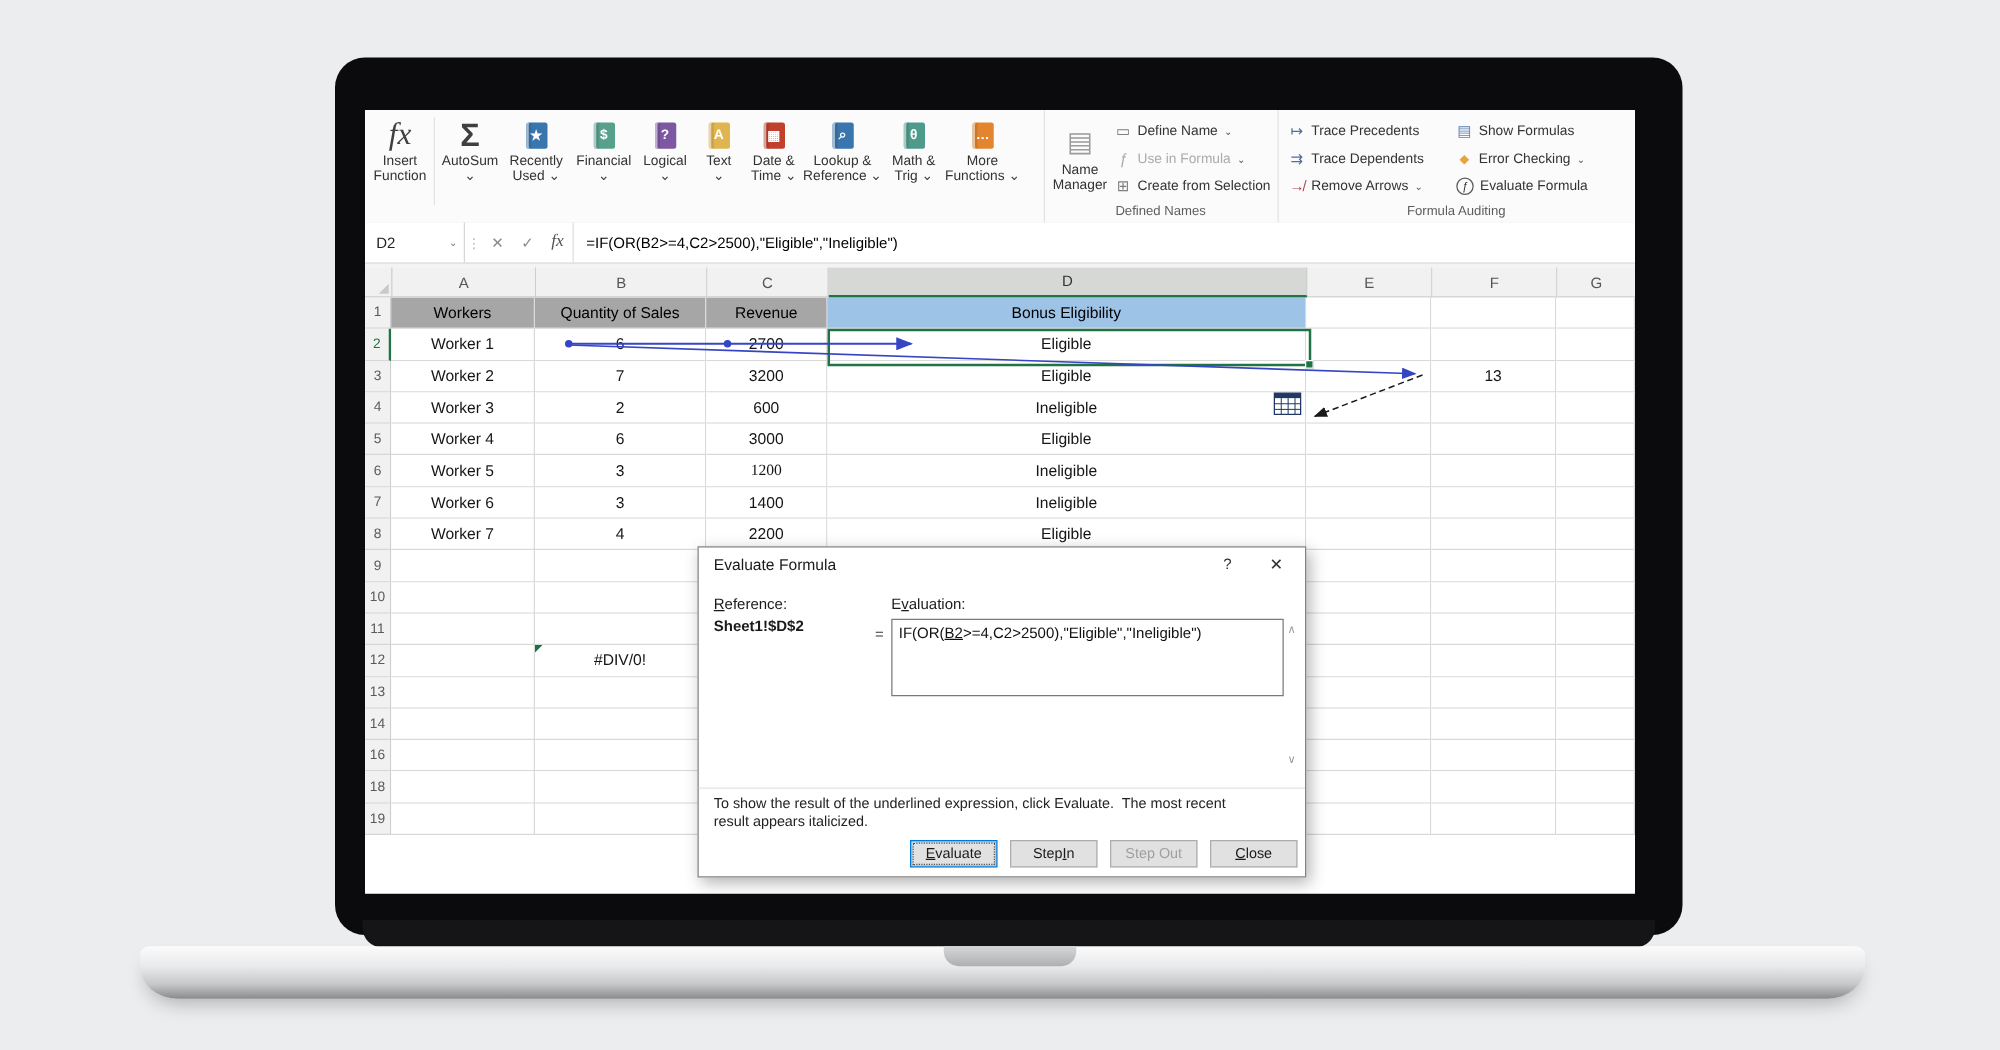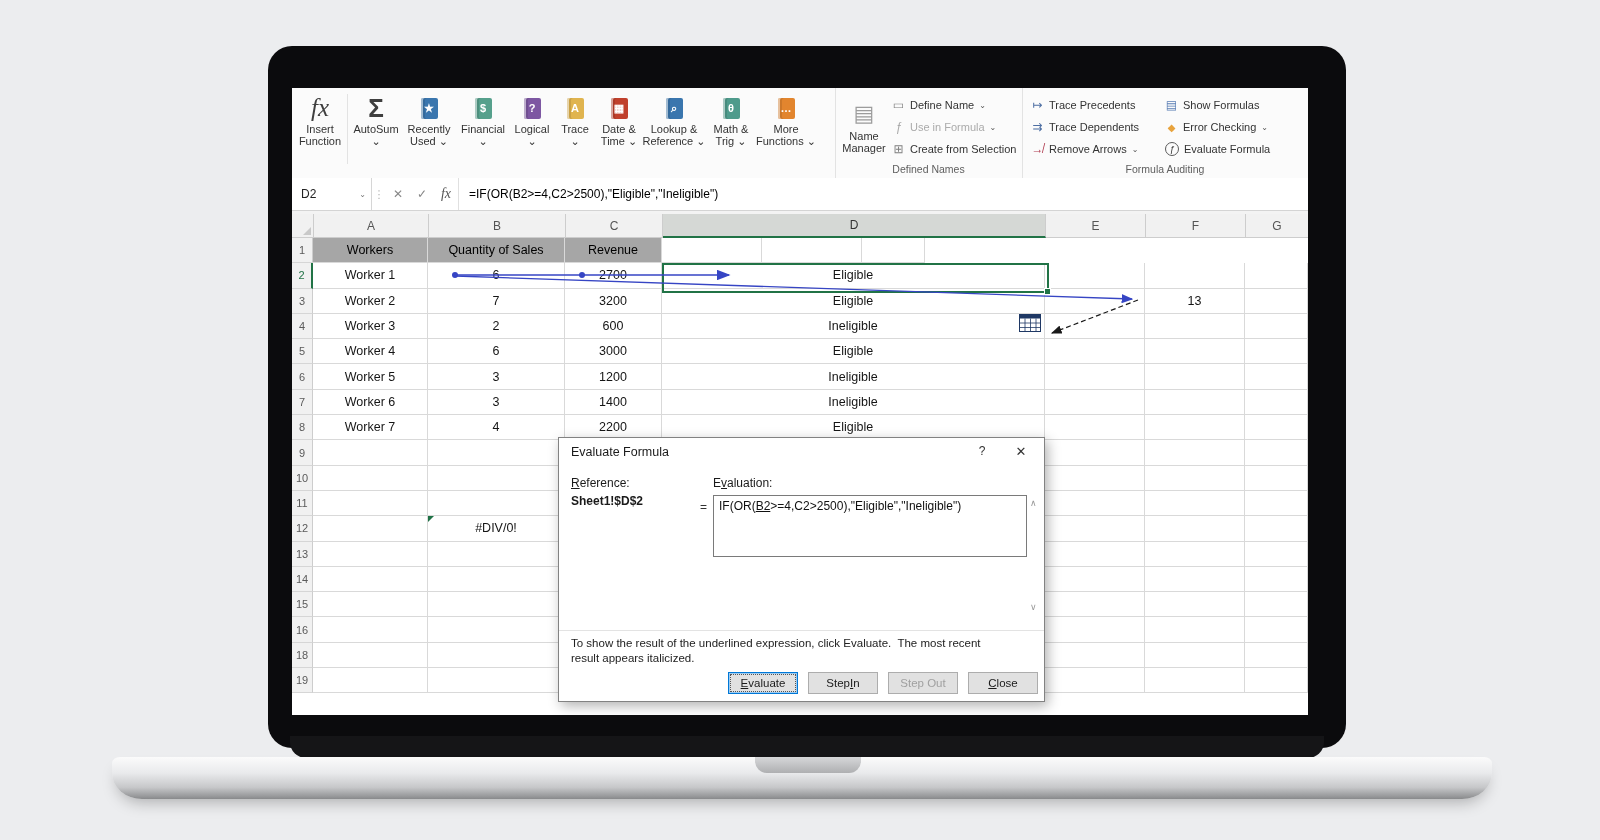--- a/index.html
+++ b/index.html
@@ -136,21 +136,21 @@
                 </span>
               </div>
               <div class="l"><span>Logical</span></div>
               <div class="l"><span>⌄</span></div>
             </div><div class="rbtn" style="width: 40px;">
               <div class="ic">
                 <span class="book" style="background: rgb(224, 180, 79);">
                   <span class="bglyph">A</span>
                 </span>
               </div>
-              <div class="l"><span>Trace</span></div>
+              <div class="l"><span>Text</span></div>
               <div class="l"><span>⌄</span></div>
             </div><div class="rbtn" style="width: 48px;">
               <div class="ic">
                 <span class="book" style="background: rgb(192, 64, 44);">
                   <span class="bglyph">▦</span>
                 </span>
               </div>
               <div class="l"><span>Date &amp;</span></div>
               <div class="l"><span>Time ⌄</span></div>
             </div><div class="rbtn" style="width: 62px;">
@@ -260,20 +260,21 @@
         <div class="colh" style="width: 100px;">E</div>
         <div class="colh" style="width: 100px;">F</div>
         <div class="colh" style="width: 63px;">G</div>
       </div>
     <div id="rows">
         <div class="grow">
           <div class="rnum">1</div>
           <div class="cell hdr-gray" style="width: 115px;">Workers</div>
           <div class="cell hdr-gray" style="width: 137px;">Quantity of Sales</div>
           <div class="cell hdr-gray" style="width: 97px;">Revenue</div>
+          <div class="cell hdr-blue" style="width: 383px;">Bonus Eligibility</div>
           <div class="cell" style="width: 100px;"></div>
           <div class="cell" style="width: 100px;"></div>
           <div class="cell" style="width: 63px;"></div>
         </div>
         <div class="grow">
           <div class="rnum sel">2</div>
           <div class="cell" style="width: 115px;">Worker 1</div>
           <div class="cell" style="width: 137px;">6</div>
           <div class="cell" style="width: 97px;">2700</div>
           <div class="cell" style="width: 383px;">Eligible</div>
@@ -308,21 +309,21 @@
           <div class="cell" style="width: 97px;">3000</div>
           <div class="cell" style="width: 383px;">Eligible</div>
           <div class="cell" style="width: 100px;"></div>
           <div class="cell" style="width: 100px;"></div>
           <div class="cell" style="width: 63px;"></div>
         </div>
         <div class="grow">
           <div class="rnum">6</div>
           <div class="cell" style="width: 115px;">Worker 5</div>
           <div class="cell" style="width: 137px;">3</div>
-          <div class="cell" style="width: 97px;">1200</div>
+          <div class="cell" style="width: 97px; font-family: Liberation Serif, serif;">1200</div>
           <div class="cell" style="width: 383px;">Ineligible</div>
           <div class="cell" style="width: 100px;"></div>
           <div class="cell" style="width: 100px;"></div>
           <div class="cell" style="width: 63px;"></div>
         </div>
         <div class="grow">
           <div class="rnum">7</div>
           <div class="cell" style="width: 115px;">Worker 6</div>
           <div class="cell" style="width: 137px;">3</div>
           <div class="cell" style="width: 97px;">1400</div>
@@ -386,30 +387,20 @@
           <div class="cell" style="width: 115px;"></div>
           <div class="cell" style="width: 137px;"></div>
           <div class="cell" style="width: 97px;"></div>
           <div class="cell" style="width: 383px;"></div>
           <div class="cell" style="width: 100px;"></div>
           <div class="cell" style="width: 100px;"></div>
           <div class="cell" style="width: 63px;"></div>
         </div>
         <div class="grow">
           <div class="rnum">14</div>
-          <div class="cell" style="width: 115px;"></div>
-          <div class="cell" style="width: 137px;"></div>
-          <div class="cell" style="width: 97px;"></div>
-          <div class="cell" style="width: 383px;"></div>
-          <div class="cell" style="width: 100px;"></div>
-          <div class="cell" style="width: 100px;"></div>
-          <div class="cell" style="width: 63px;"></div>
-        </div>
-        <div class="grow">
-          <div class="rnum">15</div>
           <div class="cell" style="width: 115px;"></div>
           <div class="cell" style="width: 137px;"></div>
           <div class="cell" style="width: 97px;"></div>
           <div class="cell" style="width: 383px;"></div>
           <div class="cell" style="width: 100px;"></div>
           <div class="cell" style="width: 100px;"></div>
           <div class="cell" style="width: 63px;"></div>
         </div>
         <div class="grow">
           <div class="rnum">16</div>

